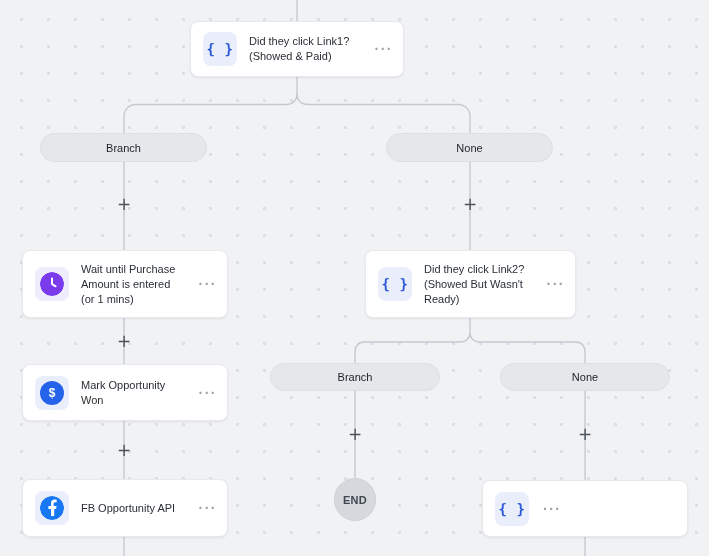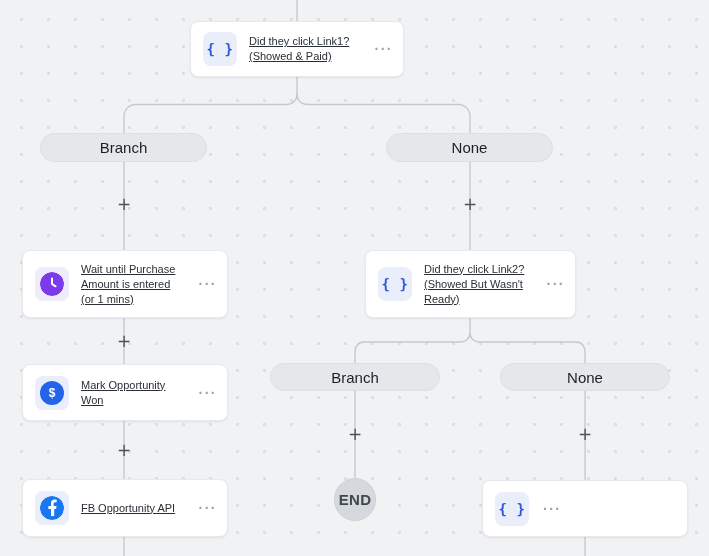--- a/index.html
+++ b/index.html
@@ -44,40 +44,39 @@
   .circle-ic {
     width: 24px; height: 24px; border-radius: 50%;
     display: flex; align-items: center; justify-content: center;
   }
   .circle-ic.dollar { background: #2563eb; color: #fff; font-size: 12px; font-weight: 700; }
   .label {
     flex: 1;
     font-size: 11px;
     line-height: 15px;
     color: #2a2f36;
-    text-decoration: underline;
   }
   .label.narrow { flex: none; width: 124px; margin-right: auto; }
   .menu {
     color: #9aa0a8;
     font-size: 14px;
     font-weight: 700;
     letter-spacing: 1.5px;
     flex: 0 0 auto;
     cursor: pointer;
     line-height: 1;
     padding-left: 2px;
   }
   .pill {
     position: absolute;
     background: #e5e7ea;
     border: 1px solid #dcdfe3;
     border-radius: 999px;
     display: flex; align-items: center; justify-content: center;
-    font-size: 15px; font-weight: 500; color: #1b2026;
+    font-size: 11px; font-weight: 500; color: #1b2026;
   }
   .pill.end {
     background: #d5d8dc;
     border-color: #cfd2d7;
     font-weight: 700;
     color: #40474f;
     letter-spacing: 0.3px;
   }
   .plus {
     position: absolute;

